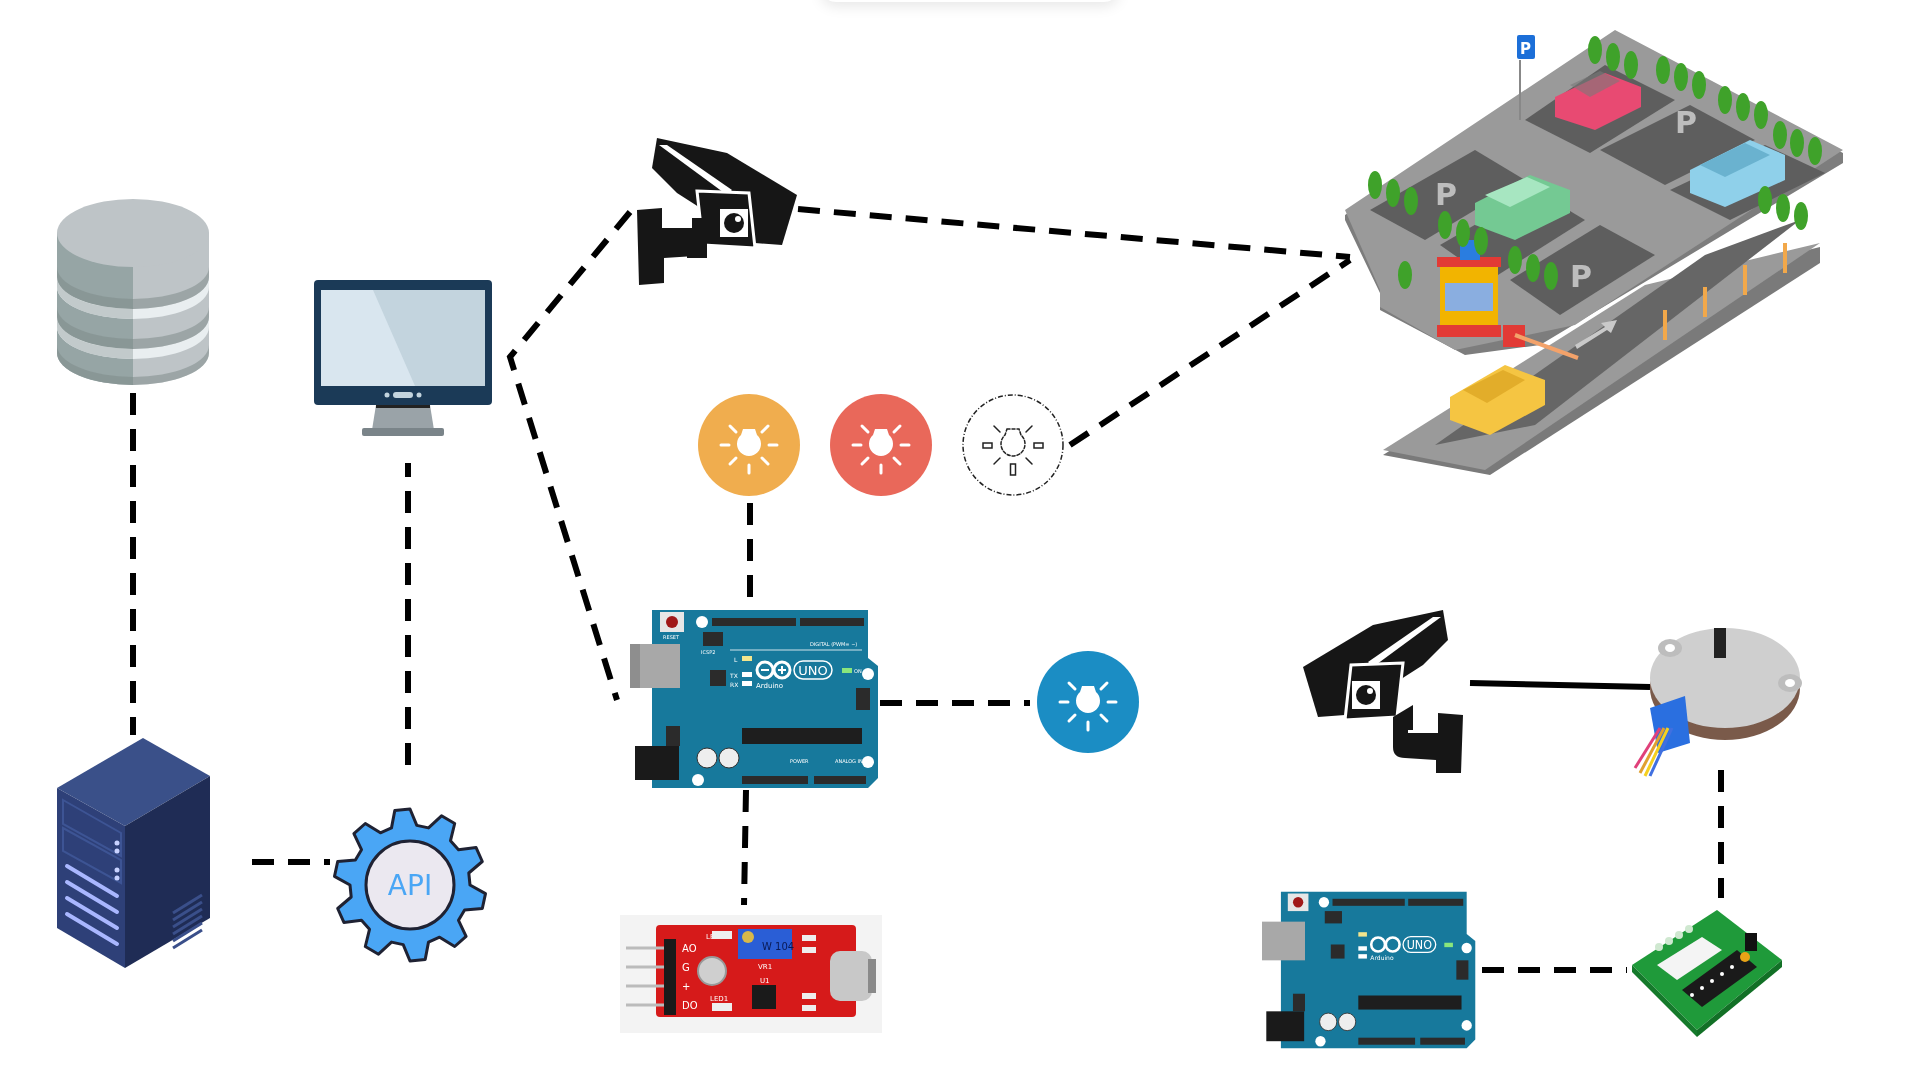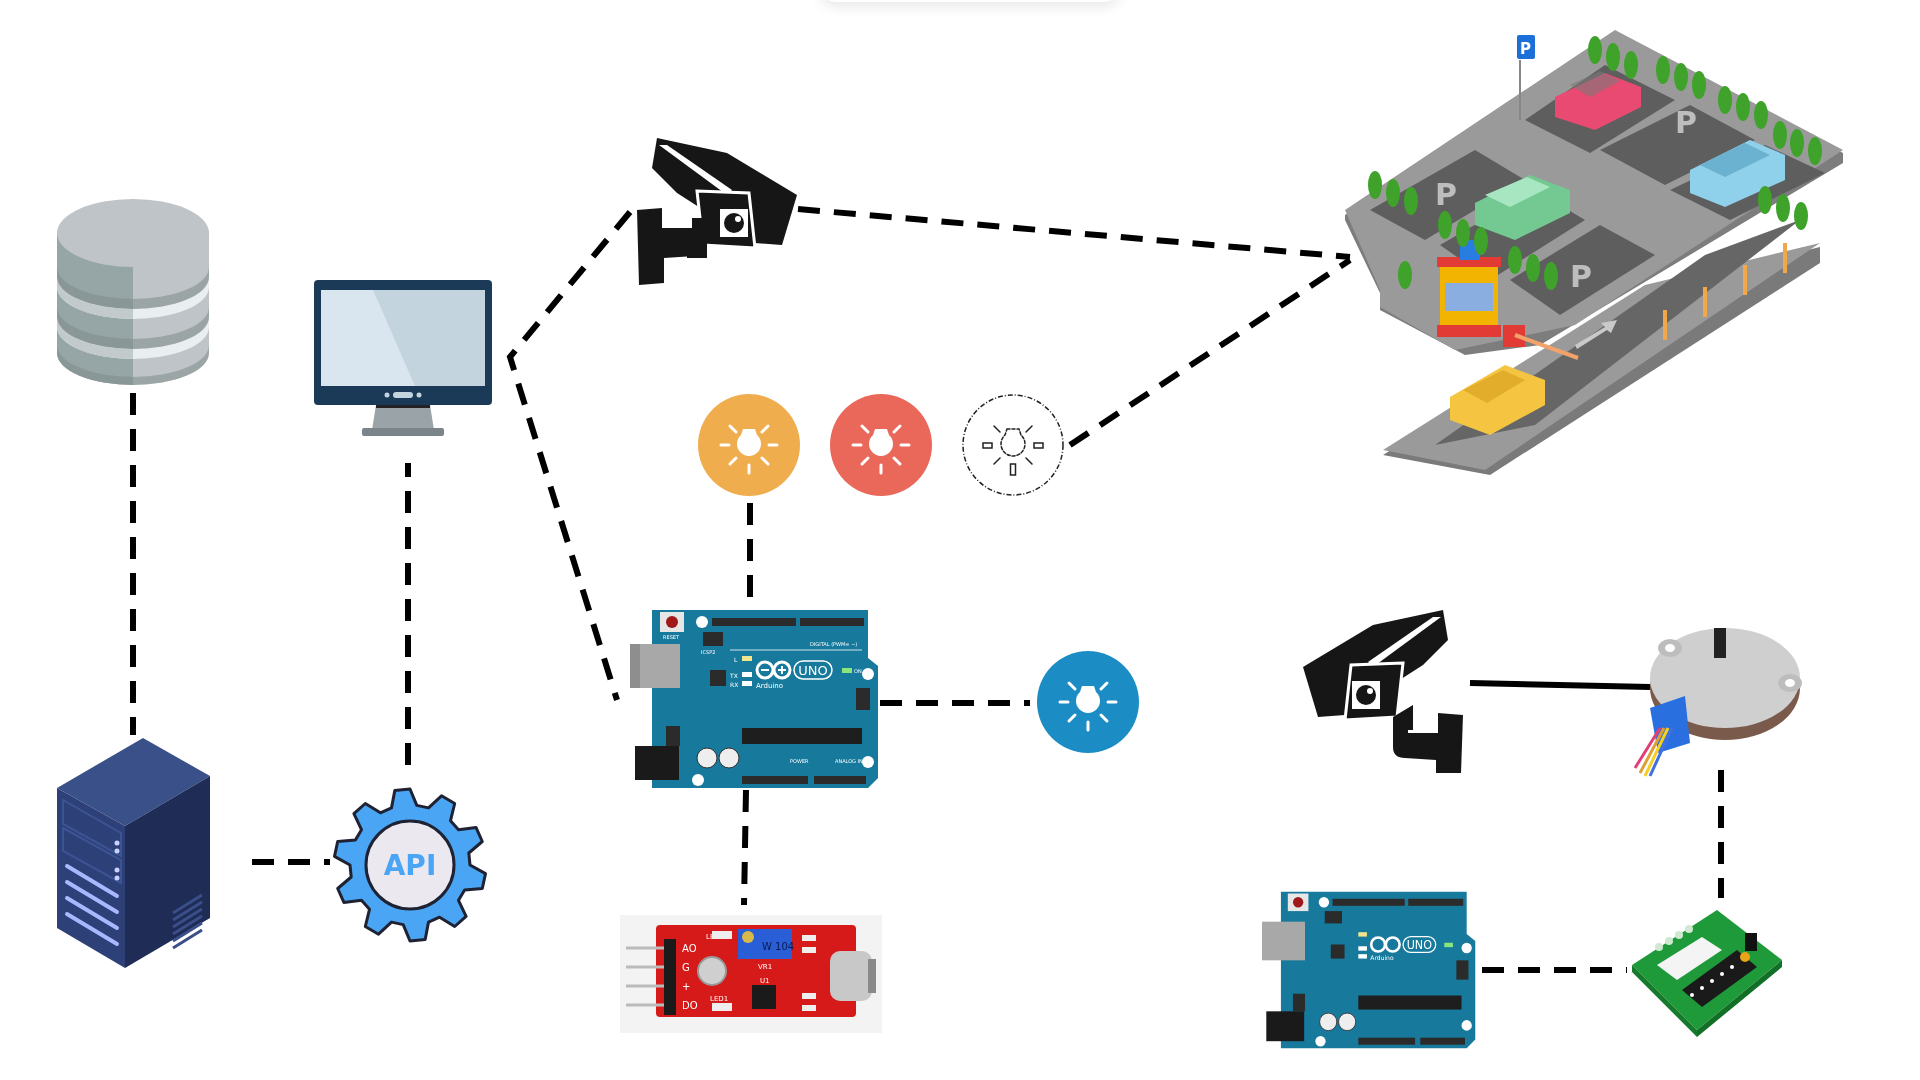--- a/index.html
+++ b/index.html
@@ -89,21 +89,21 @@
     <polygon points="7,10 59,10 101,106 7,106" fill="#d9e6ef"></polygon>
     <circle cx="73" cy="115" r="2.5" fill="#c3d4de"></circle>
     <rect x="79" y="112" width="20" height="6" rx="3" fill="#c3d4de"></rect>
     <circle cx="105" cy="115" r="2.5" fill="#c3d4de"></circle>
     <polygon points="62,125 116,125 120,150 58,150" fill="#9aa3a8"></polygon>
     <rect x="62" y="125" width="54" height="3" fill="#222"></rect>
     <rect x="48" y="148" width="82" height="8" rx="2" fill="#7a8489"></rect>
   </svg>
 </div>
 
-<div class="abs" style="left:330px;top:785px;font-weight:bold;">
+<div class="abs" style="left:330px;top:805px;">
   <svg width="160" height="160" viewBox="-80 -80 160 160" id="api-gear-svg">
     <g id="api-gear-shape">
         <path d="M60.0 0.0 L75.5 8.6 L72.3 23.5 L54.6 24.9 L48.5 35.3 L56.1 51.3 L44.7 61.5 L29.6 52.2 L18.5 57.1 L15.2 74.5 L0.0 76.0 L-6.8 59.6 L-18.5 57.1 L-31.5 69.2 L-44.7 61.5 L-40.5 44.3 L-48.5 35.3 L-66.1 37.4 L-72.3 23.5 L-58.8 12.0 L-60.0 0.0 L-75.5 -8.6 L-72.3 -23.5 L-54.6 -24.9 L-48.5 -35.3 L-56.1 -51.3 L-44.7 -61.5 L-29.6 -52.2 L-18.5 -57.1 L-15.2 -74.5 L-0.0 -76.0 L6.8 -59.6 L18.5 -57.1 L31.5 -69.2 L44.7 -61.5 L40.5 -44.3 L48.5 -35.3 L66.1 -37.4 L72.3 -23.5 L58.8 -12.0 Z" fill="#4aa6f5" stroke="#1f2233" stroke-width="3" stroke-linejoin="round"></path>
       </g>
     <circle cx="0" cy="0" r="44" fill="#ebe8f0" stroke="#1f2233" stroke-width="3"></circle>
     <text x="0" y="10" text-anchor="middle" font-family="'DejaVu Sans', sans-serif" font-size="28" fill="#4aa6f5">API</text>
   </svg>
 </div>
 
 <div class="abs" style="left:637px;top:133px;">

